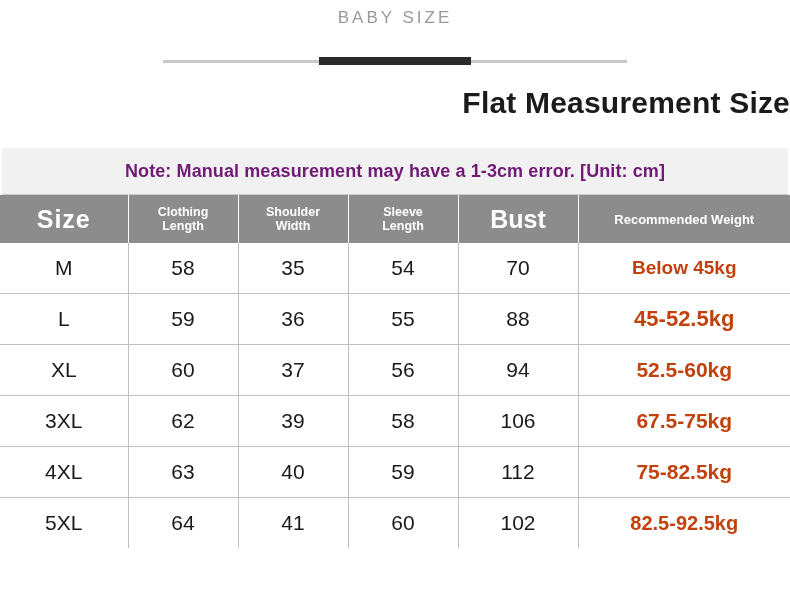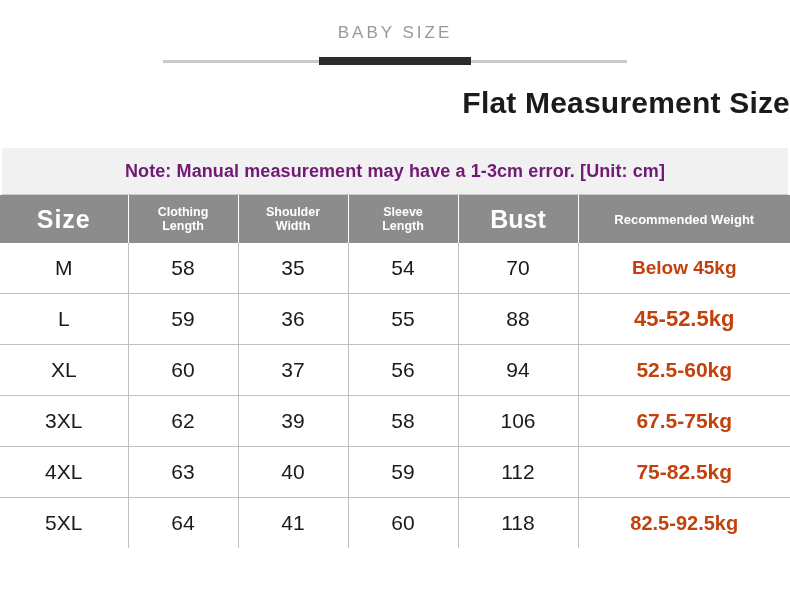--- a/index.html
+++ b/index.html
@@ -22,21 +22,21 @@
     background: #ffffff;
   }
 
   
   .kicker-wrap {
     position: relative;
     height: 70px;
   }
   .kicker {
     position: absolute;
-    top: 23px;
+    top: 8px;
     left: 0;
     width: 100%;
     text-align: center;
     font-size: 17px;
     letter-spacing: 3px;
     color: #9a9a9a;
     font-family: "Liberation Sans", sans-serif;
   }
   .rule {
     position: absolute;
@@ -224,19 +224,19 @@
         <td>40</td>
         <td>59</td>
         <td>112</td>
         <td class="weight-cell">75-82.5kg</td>
       </tr>
       <tr>
         <td>5XL</td>
         <td>64</td>
         <td>41</td>
         <td>60</td>
-        <td>118</td>
+        <td>102</td>
         <td class="weight-cell">82.5-92.5kg</td>
       </tr>
     </tbody>
   </table>
 
 </div>
 
 </body></html>

